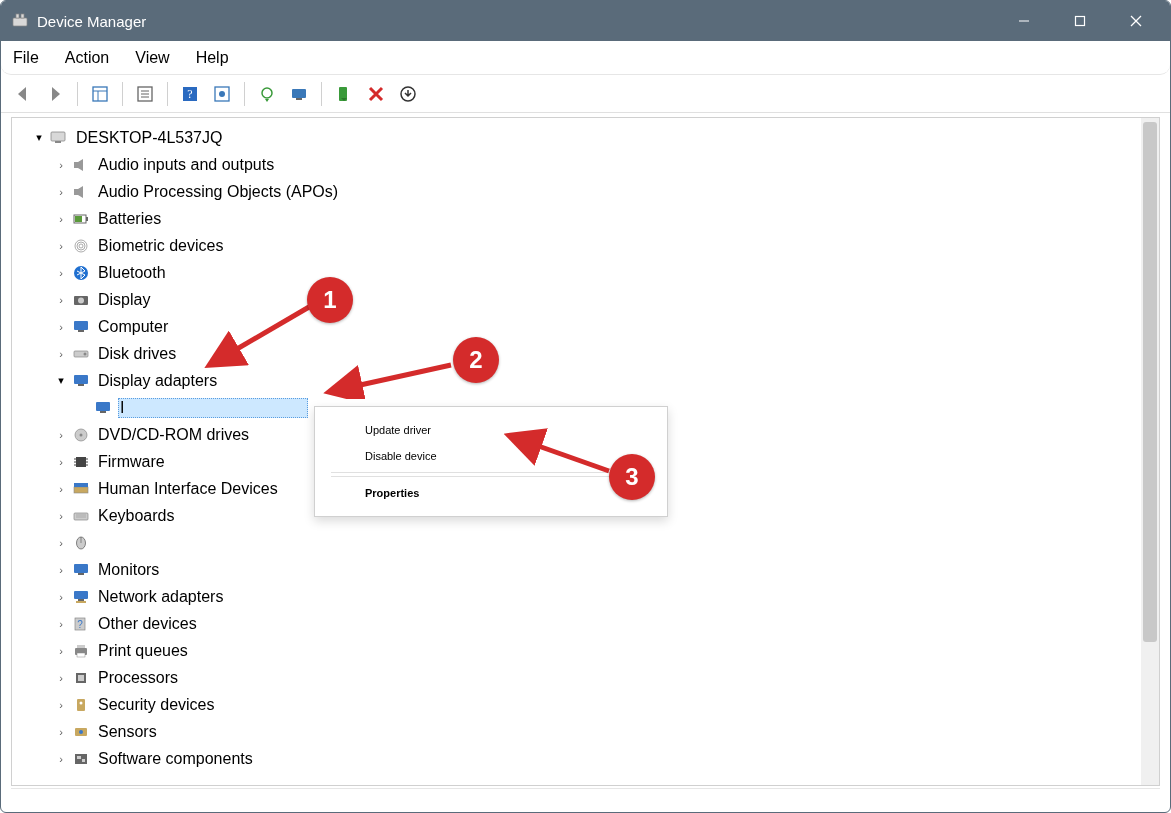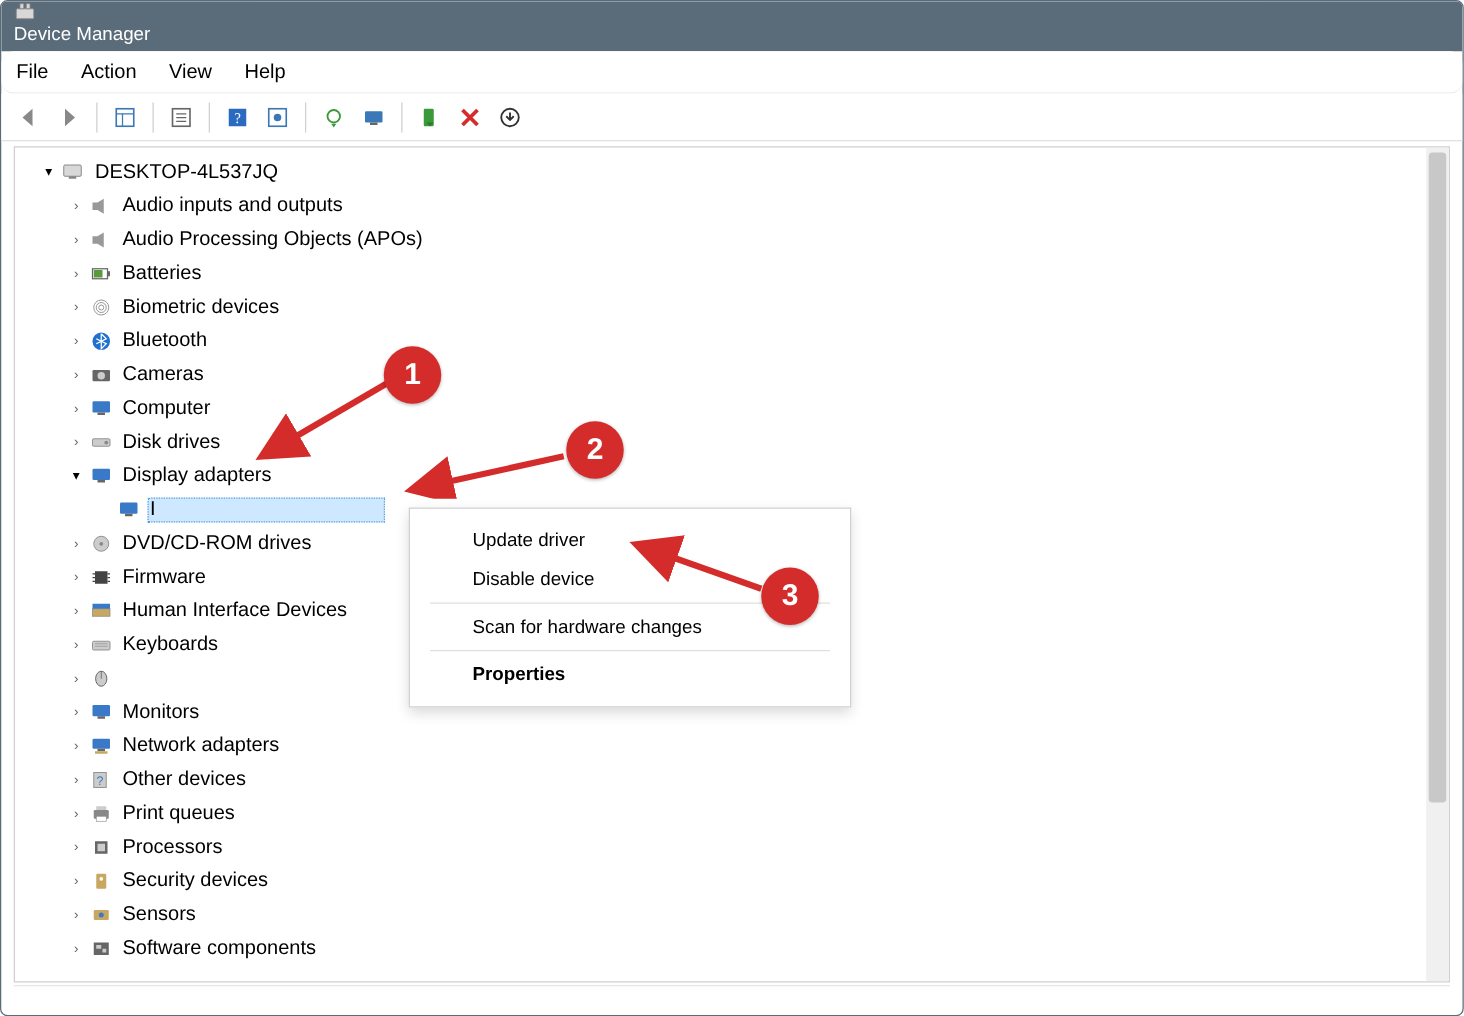--- a/index.html
+++ b/index.html
@@ -11,24 +11,24 @@
     position: relative;
     overflow: hidden;
     border: 1px solid #5a6b7a;
     border-radius: 6px;
   }
   
   .titlebar {
     height: 40px;
     background: #5a6b7a;
     display: flex;
+    align-items: center;
     padding: 0 6px 0 10px;
     color: #fff;
     font-size: 15px;
-    flex-direction: column;
   }
   .titlebar .appicon {
     width: 18px; height: 18px;
     margin-right: 8px;
     display: flex; align-items: center; justify-content: center;
   }
   .titlebar .appicon svg { width: 18px; height: 18px; }
   .titlebar .title { flex: 0 0 auto; }
   .titlebar .spacer { flex: 1; }
   .titlebar .winbtn {
@@ -118,27 +118,27 @@
     padding: 0 1px;
   }
   .indent1 { padding-left: 14px; }
   .indent2 { padding-left: 36px; }
   .indent3 { padding-left: 58px; }
 
   
   .ctxmenu {
     position: absolute;
     top: 405px;
-    left: 326px;
+    left: 313px;
     width: 354px;
     background: #fff;
     border: 1px solid #d0d0d0;
     box-shadow: 0 4px 10px rgba(0,0,0,0.15);
     padding: 10px 8px;
-    font-size: 15px;
+    font-size: 11px;
   }
   .ctxmenu .ctxitem {
     padding: 7px 42px;
   }
   .ctxmenu .ctxitem.bold { font-weight: 600; }
   .ctxmenu .ctxsep {
     height: 1px;
     background: #e0e0e0;
     margin: 3px 8px;
   }
@@ -359,21 +359,21 @@
         <span class="label">Bluetooth</span>
       </div>
     <div class="row indent2">
         <span class="chev">›</span>
         <span class="icon">
           <svg viewBox="0 0 18 16">
             <rect x="2" y="4" width="14" height="9" rx="1" fill="#666"></rect>
             <circle cx="9" cy="8.5" r="3" fill="#ccc"></circle>
           </svg>
         </span>
-        <span class="label">Cameras</span>
+        <span class="label">Display</span>
       </div>
     <div class="row indent2">
         <span class="chev">›</span>
         <span class="icon">
           <svg viewBox="0 0 18 16">
             <rect x="2" y="2" width="14" height="9" rx="1" fill="#3a78c8"></rect>
             <rect x="6" y="11" width="6" height="2" fill="#666"></rect>
           </svg>
         </span>
         <span class="label">Computer</span>
@@ -551,21 +551,20 @@
   </div>
   <div class="vscroll">
       <div class="thumb"></div>
     </div>
 </div>
 
 <div class="ctxmenu">
   <div class="ctxitem">Update driver</div>
   <div class="ctxitem">Disable device</div>
   <div class="ctxsep"></div>
-  <div class="ctxitem">Scan for hardware changes</div>
   <div class="ctxsep"></div>
   <div class="ctxitem bold">Properties</div>
 </div>
 
 <div class="badge" style="top:276px;left:306px">1</div>
 <div class="badge" style="top:336px;left:452px">2</div>
 <div class="badge" style="top:453px;left:608px">3</div>
 
 <svg class="arrowsvg" style="top:298px;left:200px" width="120" height="76" viewBox="0 0 120 76">
   <defs>

